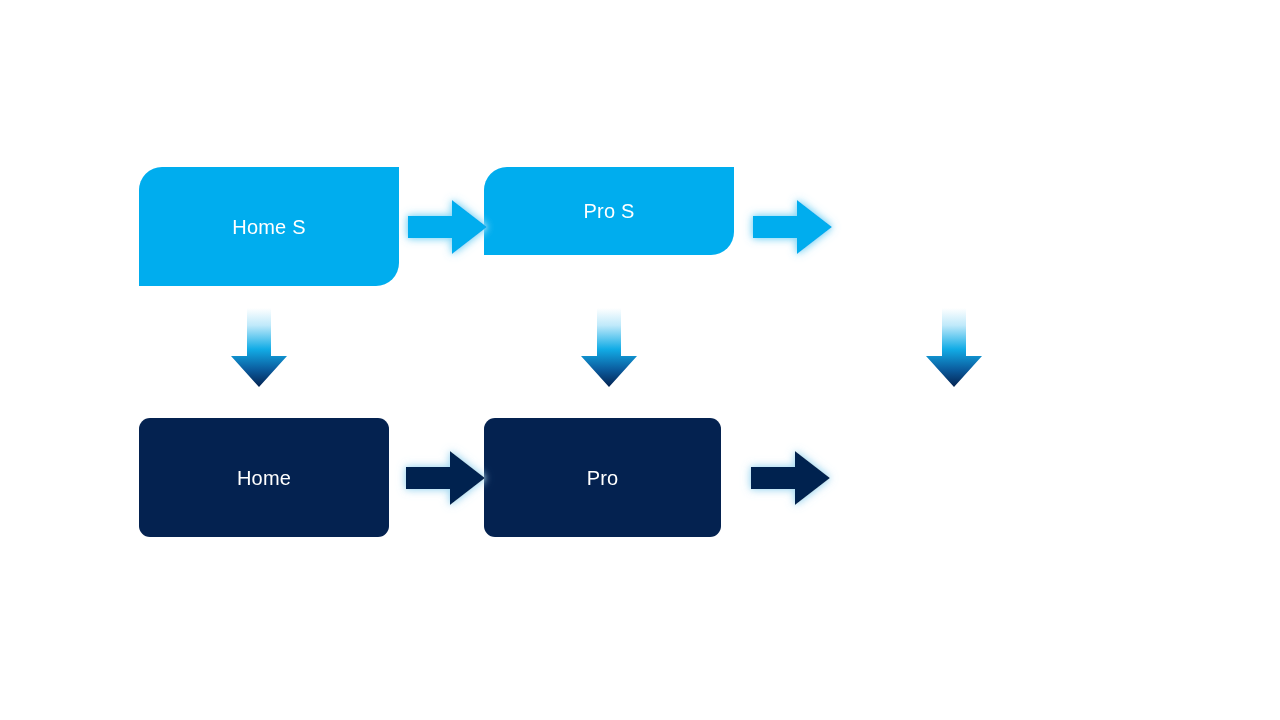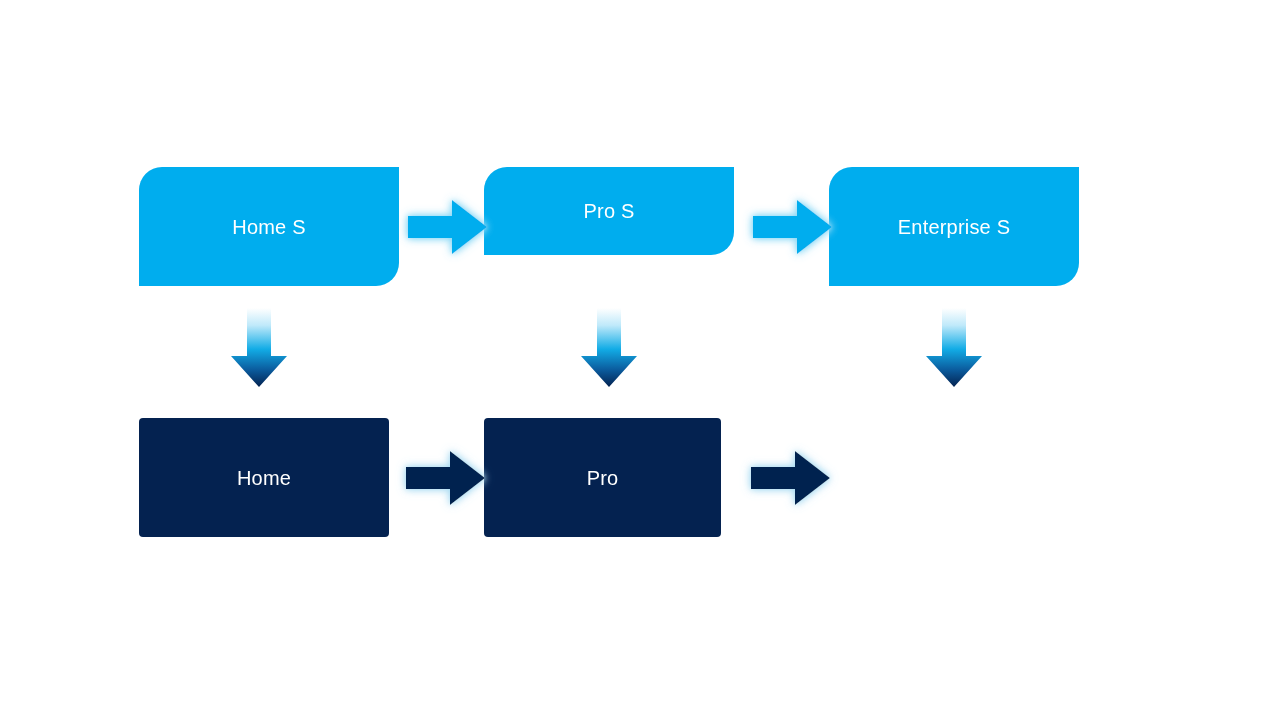--- a/index.html
+++ b/index.html
@@ -35,21 +35,21 @@
     text-align: center;
     user-select: none;
   }
   .node-top {
     background: #00ADEE;
     
     border-radius: 23px 0 23px 0;
   }
   .node-bottom {
     background: #042250;
-    border-radius: 4px;
+    border-radius: 11px;
   }
 
   
   .arrow {
     position: absolute;
     pointer-events: none;
   }
   .arrow svg {
     display: block;
     width: 100%;
@@ -63,23 +63,20 @@
 <div id="canvas">
 
   <div class="node node-top" style="left:139px; top:167px; width:260px; height:119px;">
     <span>Home S</span>
   </div>
 
   <div class="node node-top" style="left:484px; top:167px; width:250px; height:88px;">
     <span>Pro S</span>
   </div>
 
-  <div class="node node-top" style="left:829px; top:167px; width:250px; height:119px;">
-    <span>Enterprise S</span>
-  </div>
 
   <div class="arrow" style="left:405px; top:196px; width:85px; height:62px;">
     <svg viewBox="0 0 85 62" preserveAspectRatio="none" aria-hidden="true">
       <defs>
         <filter id="glowCyan1" x="-55%" y="-55%" width="210%" height="210%">
           <feDropShadow dx="0" dy="0" stdDeviation="4.5" flood-color="#7FD4F4" flood-opacity="0.95"></feDropShadow>
           <feDropShadow dx="0" dy="0" stdDeviation="2" flood-color="#AEE6FA" flood-opacity="0.9"></feDropShadow>
         </filter>
       </defs>
       <polygon points="3,20 47,20 47,4 82,31 47,58 47,42 3,42" fill="#00ADEE" filter="url(#glowCyan1)"></polygon>

